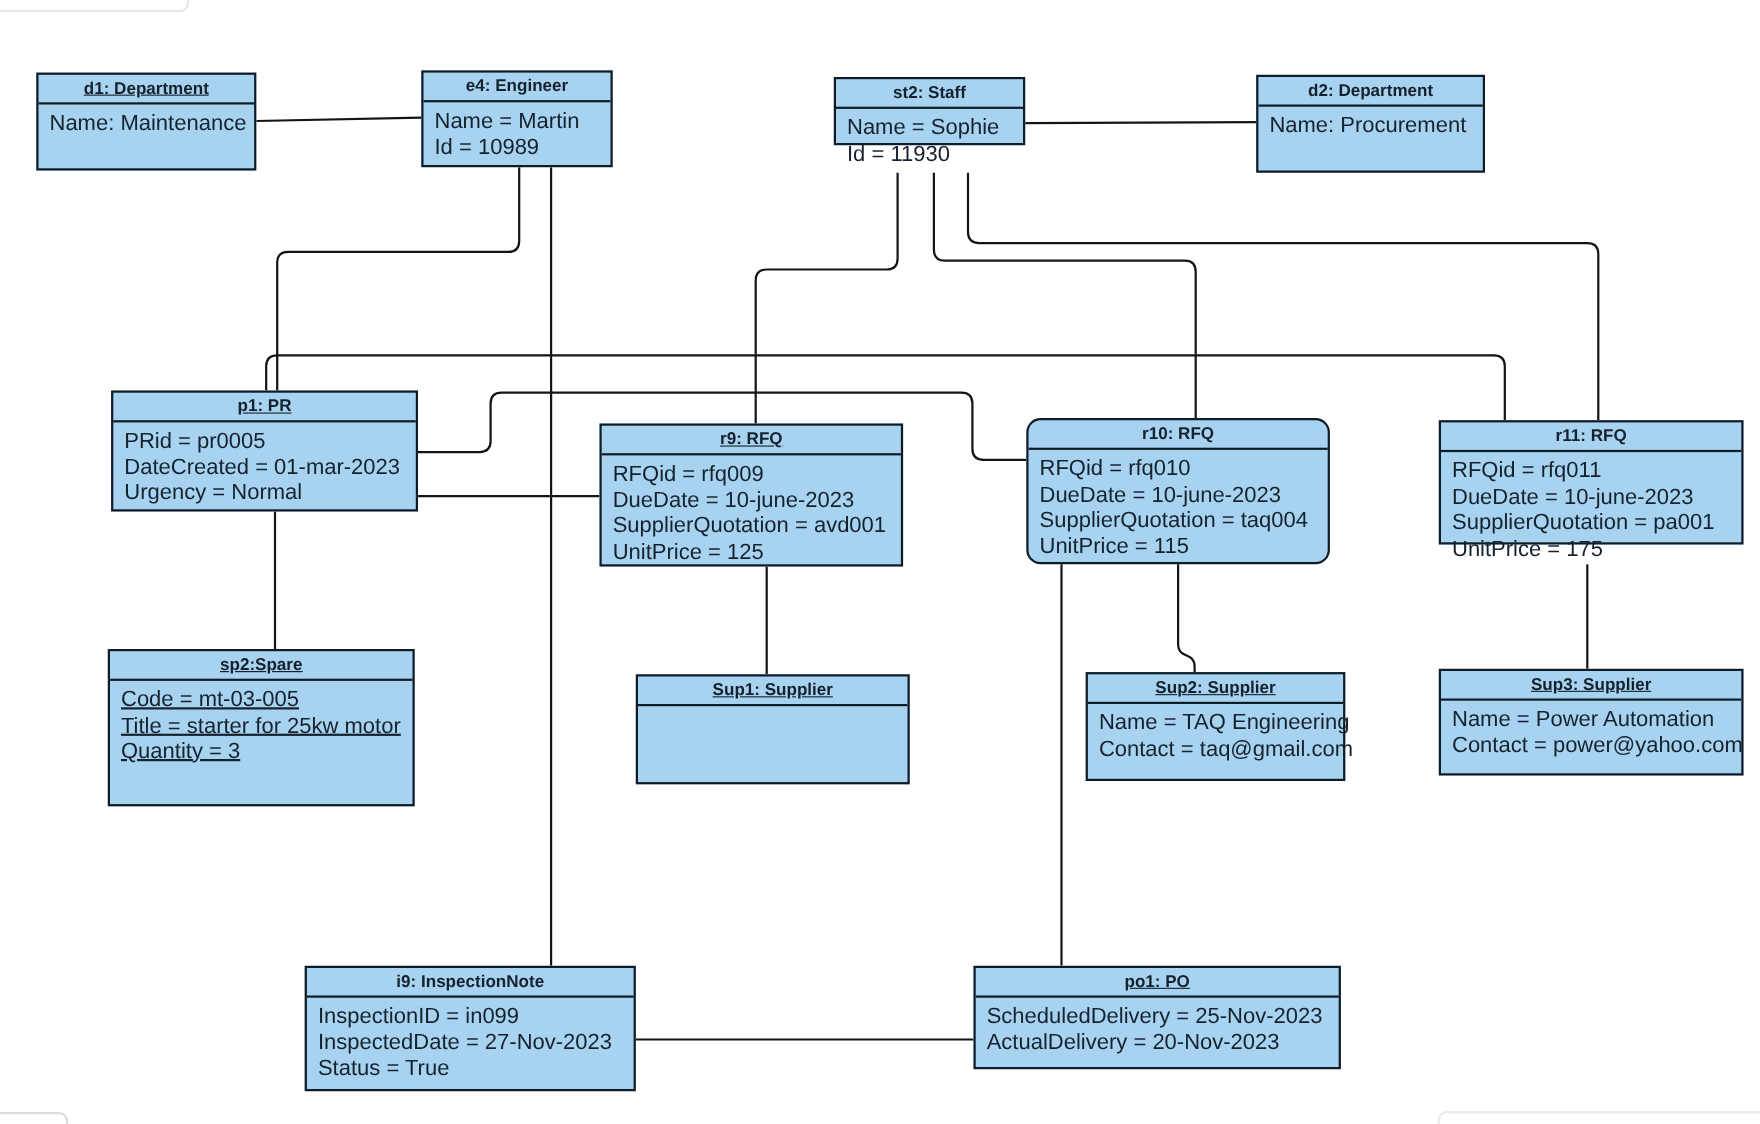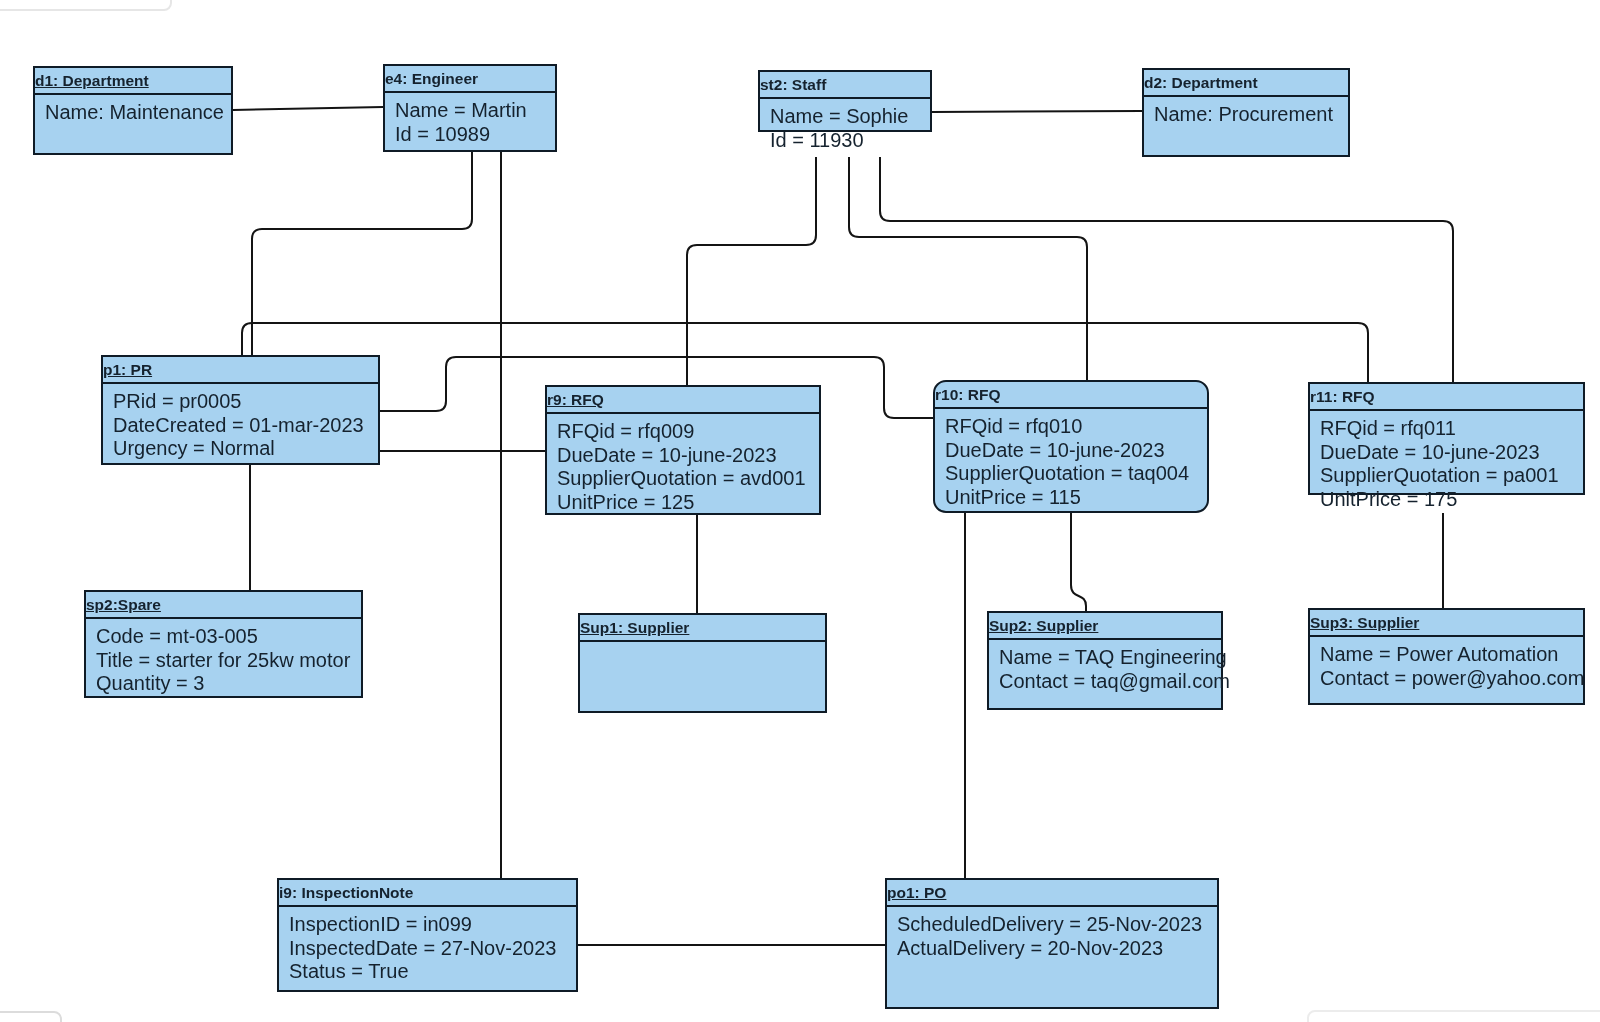--- a/index.html
+++ b/index.html
@@ -20,21 +20,21 @@
   svg.wires{position:absolute;left:0;top:0;width:1600px;height:1022px;}
   .obj{
     position:absolute;
     background:var(--fill);
     border:2px solid var(--border);
     box-sizing:border-box;
     color:var(--ink);
   }
   .obj-title{
     height:25px;line-height:25px;
-    text-align:left;
+    text-align:center;
     font-weight:bold;font-size:15.5px;
     border-bottom:2px solid var(--border);
     white-space:nowrap;
   }
   .obj-title.u{text-decoration:underline;}
   .obj-body{padding:6px 0 0 10px;}
   .attr{font-size:20px;line-height:23.5px;white-space:nowrap;}
   
   .fragment{
     position:absolute;
@@ -126,21 +126,21 @@
     </div>
     <div class="obj" style="left: 1308px; top: 382px; width: 277px; height: 113px;">
       <div class="obj-title">r11: RFQ</div>
       <div class="obj-body">
         <div class="attr">RFQid = rfq011</div>
         <div class="attr">DueDate = 10-june-2023</div>
         <div class="attr">SupplierQuotation = pa001</div>
         <div class="attr">UnitPrice = 175</div>
       </div>
     </div>
-    <div class="obj" style="left: 84px; top: 590px; width: 279px; height: 108px;">
+    <div class="obj" style="left: 98px; top: 590px; width: 279px; height: 143px; text-decoration: underline;">
       <div class="obj-title u">sp2:Spare</div>
       <div class="obj-body">
         <div class="attr">Code = mt-03-005</div>
         <div class="attr">Title = starter for 25kw motor</div>
         <div class="attr">Quantity = 3</div>
       </div>
     </div>
     <div class="obj" style="left: 578px; top: 613px; width: 249px; height: 100px;">
       <div class="obj-title u">Sup1: Supplier</div>
     </div>
@@ -159,20 +159,20 @@
       </div>
     </div>
     <div class="obj" style="left: 277px; top: 878px; width: 301px; height: 114px;">
       <div class="obj-title">i9: InspectionNote</div>
       <div class="obj-body">
         <div class="attr">InspectionID = in099</div>
         <div class="attr">InspectedDate = 27-Nov-2023</div>
         <div class="attr">Status = True</div>
       </div>
     </div>
-    <div class="obj" style="left: 885px; top: 878px; width: 334px; height: 131px;">
+    <div class="obj" style="left: 885px; top: 878px; width: 334px; height: 94px;">
       <div class="obj-title u">po1: PO</div>
       <div class="obj-body">
         <div class="attr">ScheduledDelivery = 25-Nov-2023</div>
         <div class="attr">ActualDelivery = 20-Nov-2023</div>
       </div>
     </div>
   </div>
 
 </body></html>

